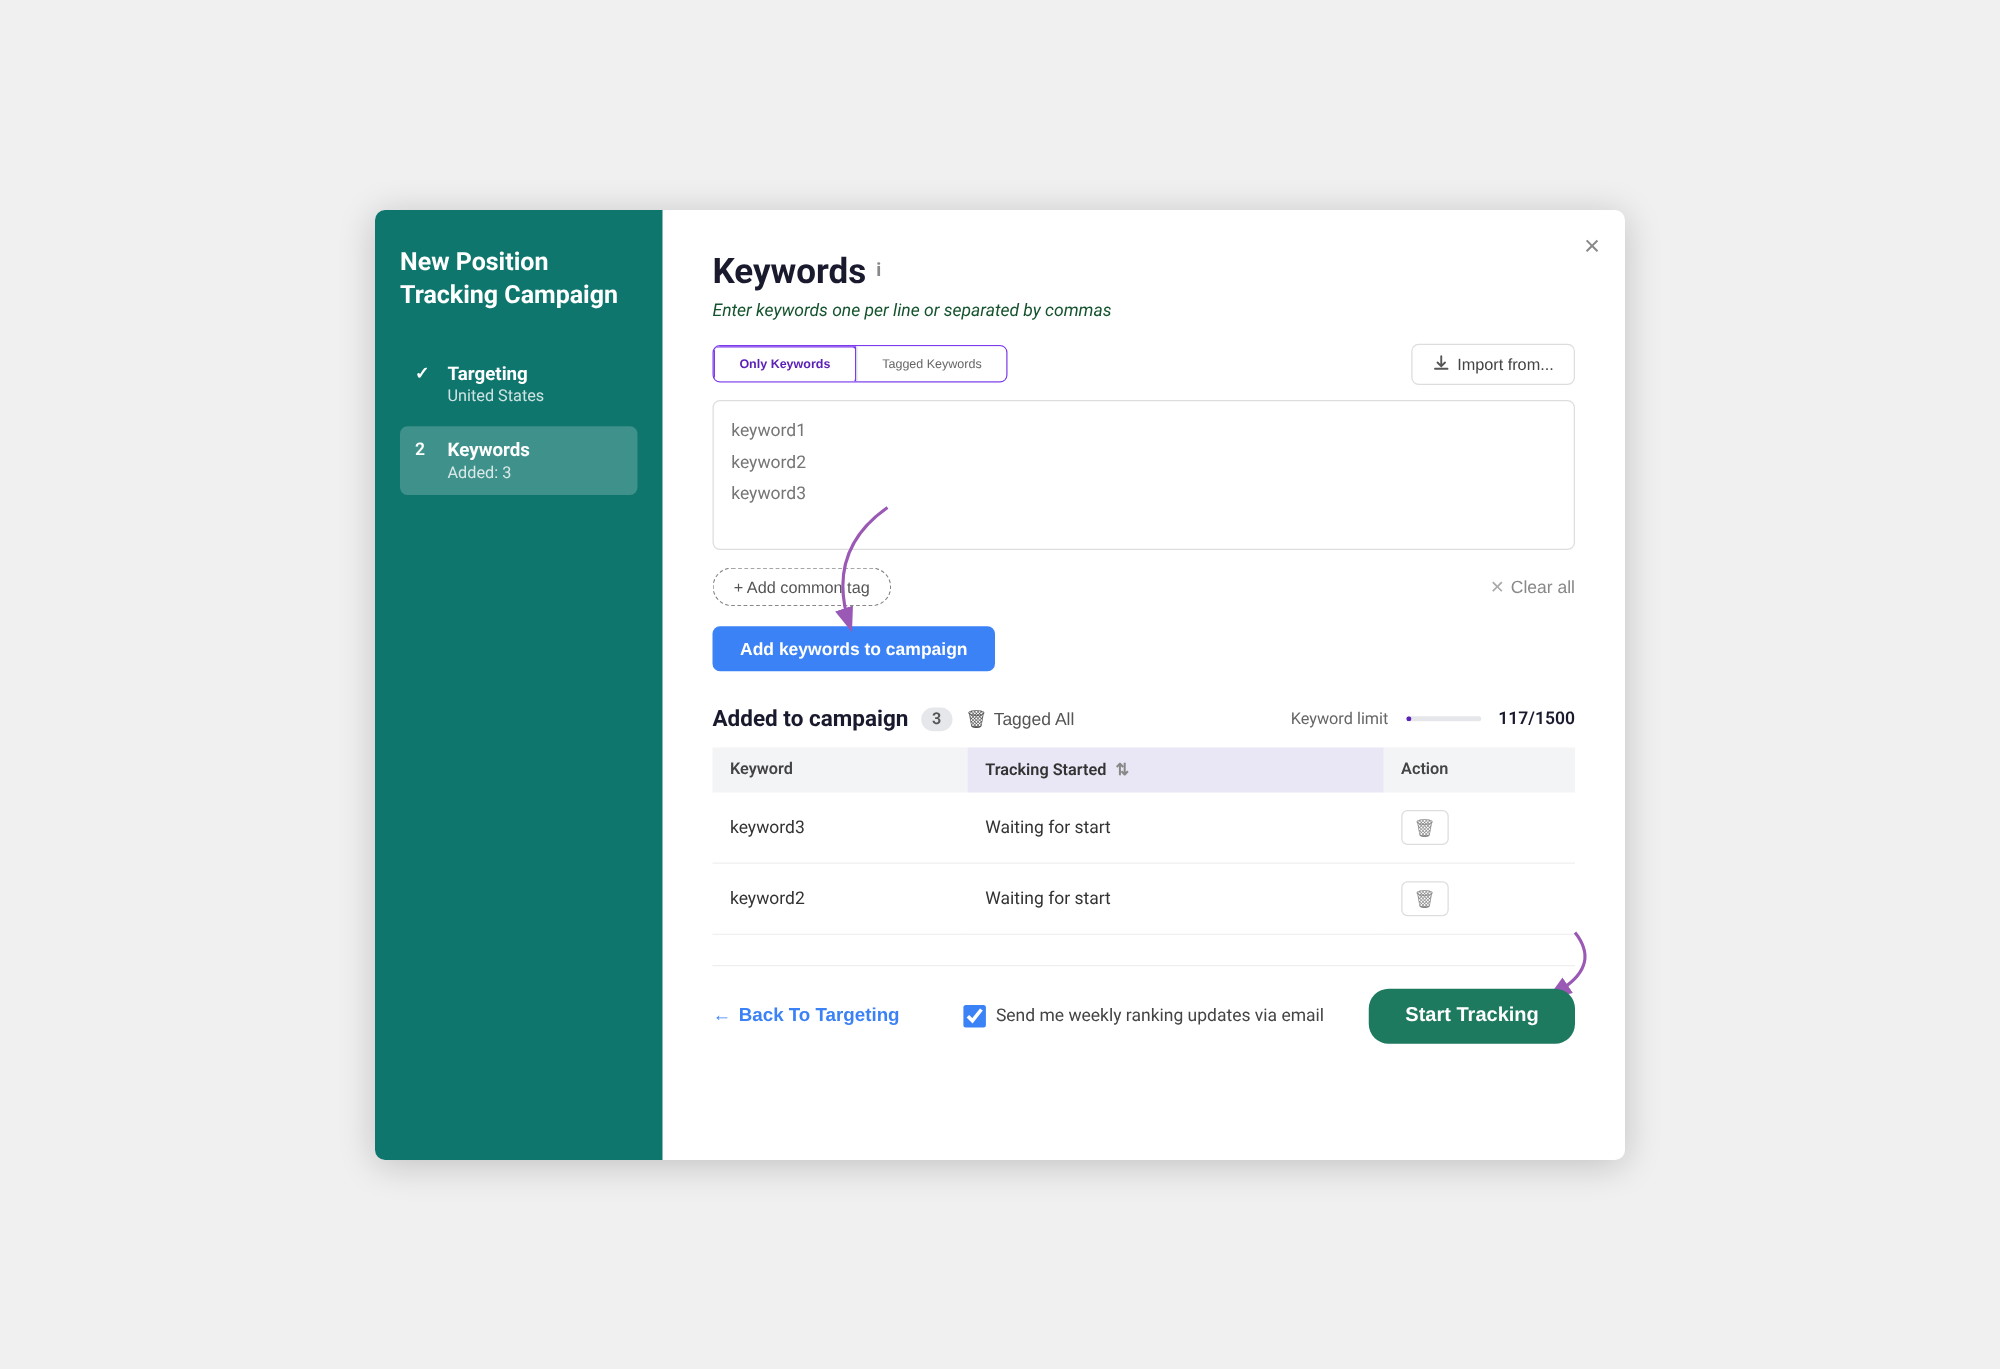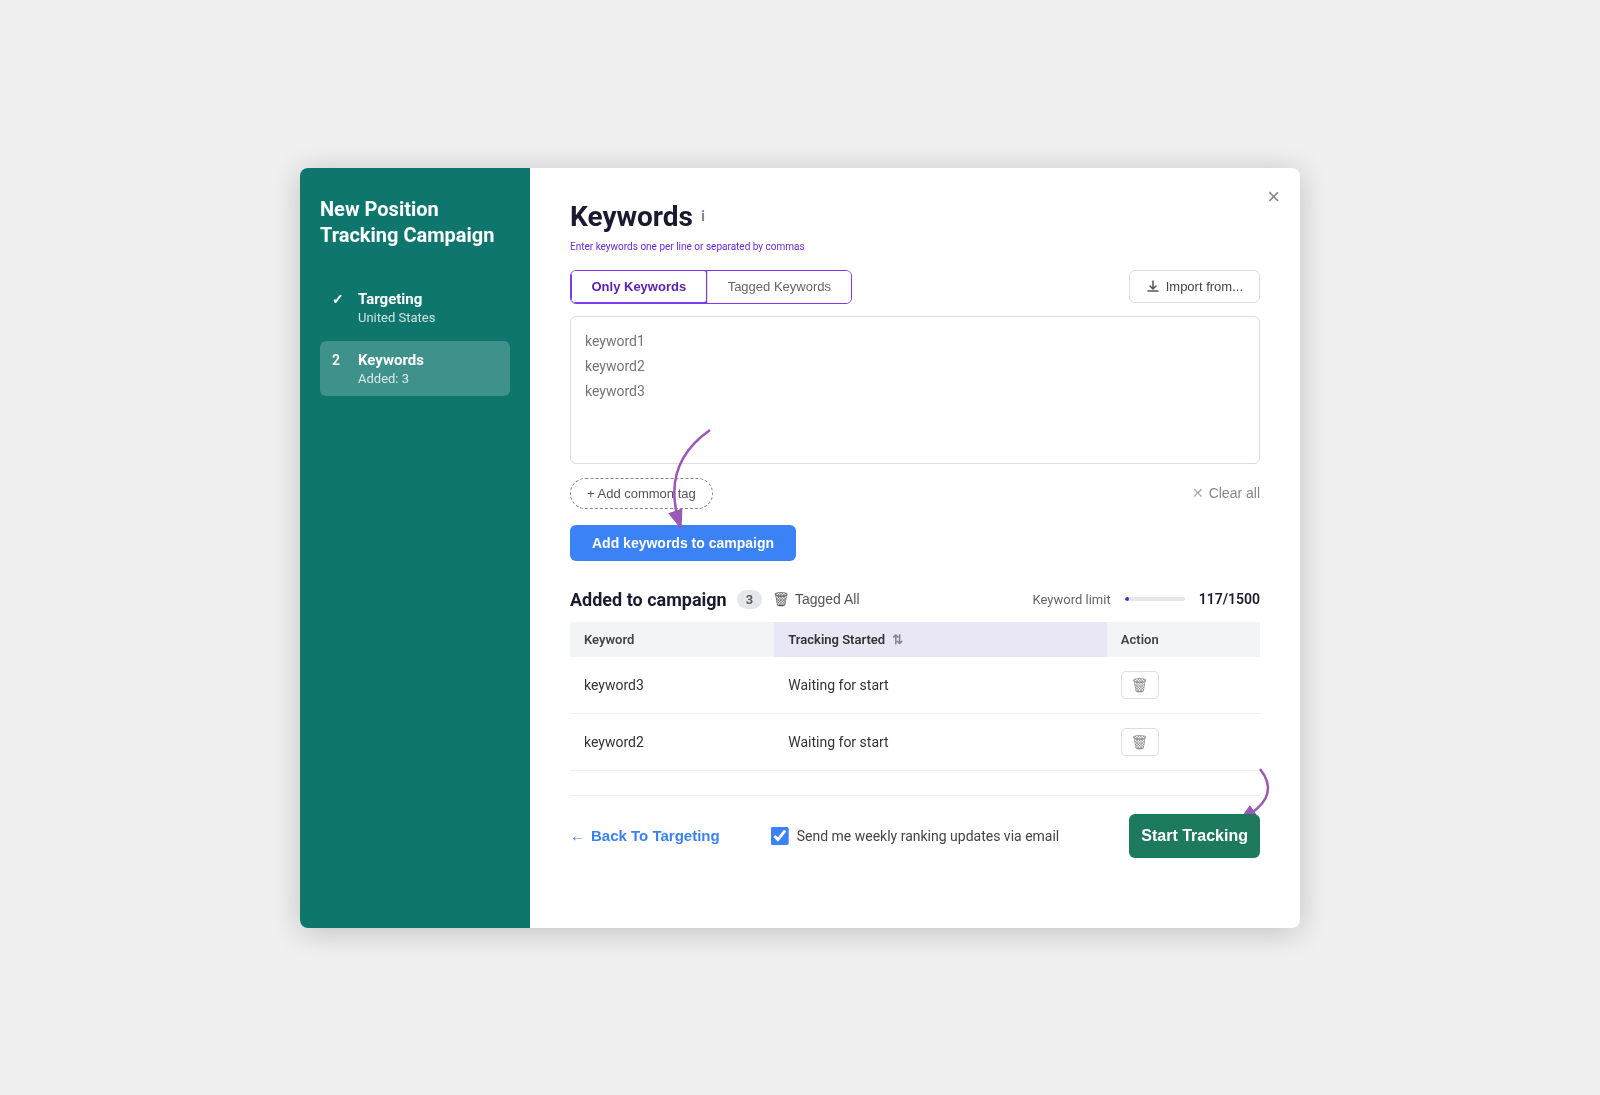--- a/index.html
+++ b/index.html
@@ -92,41 +92,42 @@
       align-items: center;
       gap: 8px;
       margin-bottom: 8px;
     }
     .info-icon {
       font-size: 15px;
       color: #888;
       cursor: pointer;
     }
     .page-subtitle {
-      font-size: 10px;
-      color: #6d28d9;
+      font-size: 14px;
+      color: #14532d;
       margin-bottom: 18px;
+      font-style: italic;
     }
     
     .tabs-row {
       display: flex;
       align-items: center;
       justify-content: space-between;
       margin-bottom: 12px;
     }
     .tabs {
       display: flex;
       gap: 0;
       border: 1.5px solid #7c3aed;
       border-radius: 6px;
       overflow: hidden;
     }
     .tab-btn {
       padding: 8px 20px;
-      font-size: 13px;
+      font-size: 10px;
       font-weight: 500;
       background: white;
       border: none;
       cursor: pointer;
       color: #5b21b6;
     }
     .tab-btn.active {
       background: white;
       color: #5b21b6;
       font-weight: 600;
@@ -146,21 +147,21 @@
       border: 1.5px solid #ddd;
       border-radius: 6px;
       font-size: 13px;
       color: #444;
       background: white;
       cursor: pointer;
     }
     
     .keywords-textarea {
       width: 100%;
-      height: 148px;
+      height: 120px;
       border: 1.5px solid #ddd;
       border-radius: 6px;
       padding: 12px 14px;
       font-size: 14px;
       color: #aaa;
       resize: none;
       outline: none;
       font-family: inherit;
       line-height: 1.8;
     }
@@ -328,22 +329,22 @@
       border: none;
       font-size: 15px;
       color: #3b82f6;
       font-weight: 600;
       cursor: pointer;
     }
     .start-tracking-btn {
       background: #1e7a5e;
       color: white;
       border: none;
-      border-radius: 6px;
-      padding: 13px 12px;
+      border-radius: 16px;
+      padding: 13px 29px;
       font-size: 16px;
       font-weight: 600;
       cursor: pointer;
       position: relative;
     }
     
     .arrow-svg {
       position: absolute;
       pointer-events: none;
       overflow: visible;

